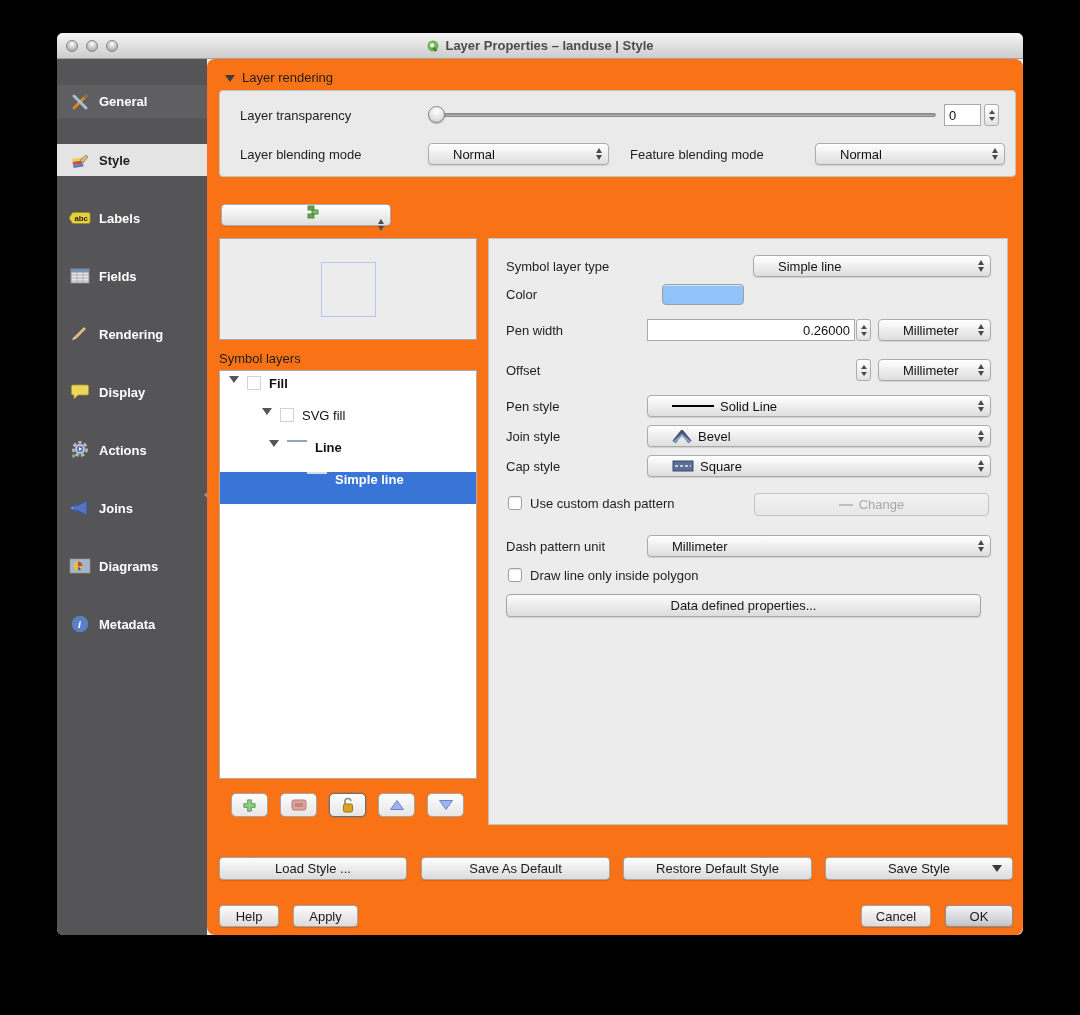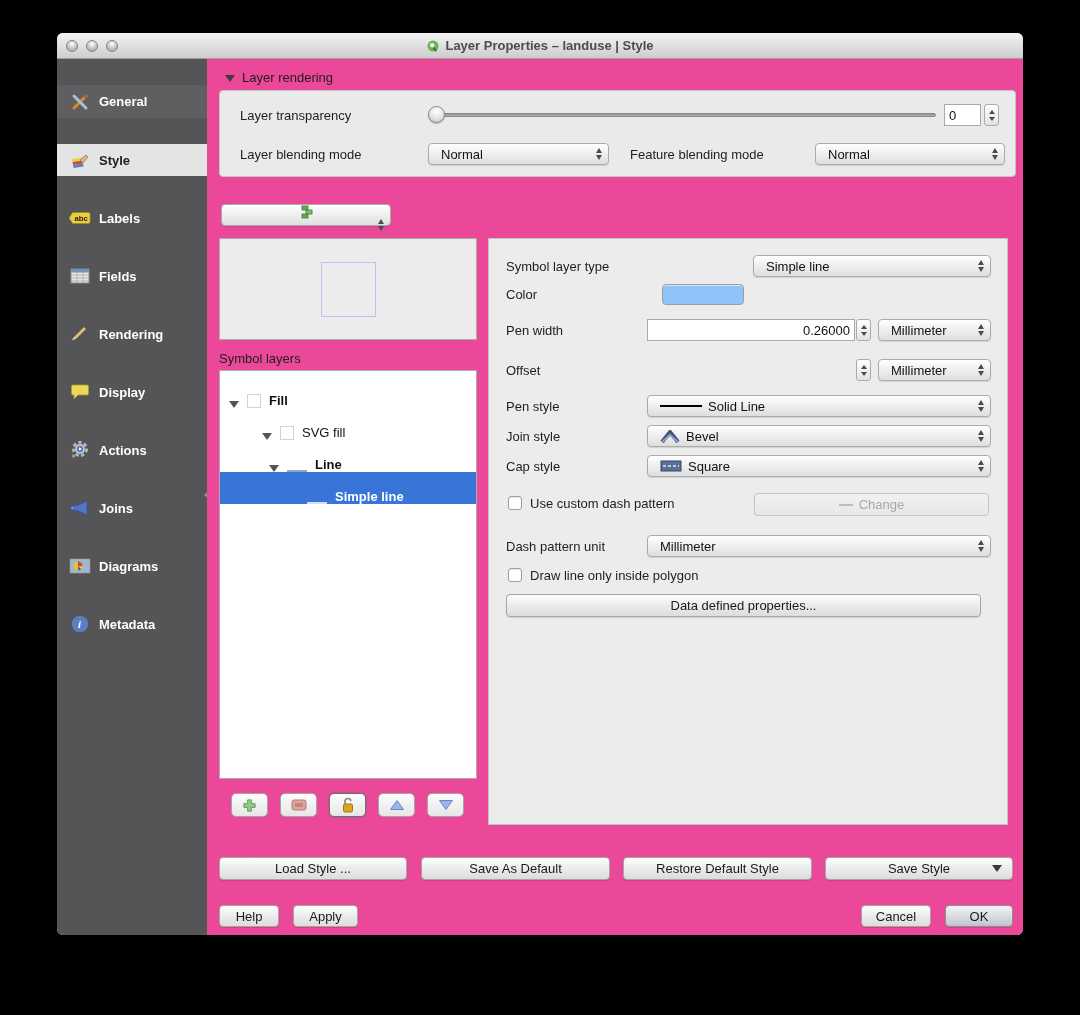--- a/index.html
+++ b/index.html
@@ -25,38 +25,38 @@
   .sidebar { position:absolute; left:0; top:26px; width:150px; bottom:0;
              background:#555557; }
   .side-item { height:32px; display:flex; align-items:center; gap:8px; padding-left:12px;
                color:#fff; font-size:13px; font-weight:bold; cursor:default;margin-top:26px; }
   .side-item.first { background:#5f5f61; height:33px; }
   .side-item.selected { background:#e4e4e4; color:#1c1c1c; }
   .side-icon { width:22px; height:20px; display:flex; align-items:center; justify-content:center; flex:none; }
 
   
   .main { position:absolute; left:150px; top:26px; width:816px; bottom:0;
-          background:#ec4899; font-size:13px; color:#1e1e1e; }
+          background:#f97316; font-size:13px; color:#1e1e1e;border-radius:8px; }
 
   .disc { display:inline-block; width:0; height:0;
           border-left:5px solid transparent; border-right:5px solid transparent;
           border-top:7px solid #3c3c3c; margin-right:7px; vertical-align:middle; }
 
   .group-hdr { position:absolute; left:18px; top:11px; font-size:13px; color:#1e1e1e; }
 
   .groupbox { position:absolute; left:12px; top:31px; width:797px; height:87px;
               border:1px solid #c3c3c3; border-radius:4px; background:#eaeaea; }
 
   .lbl { position:absolute; font-size:13px; color:#1e1e1e; white-space:nowrap; }
 
   
   .mac-select { position:absolute; height:22px; border:1px solid #ababab; border-radius:4px;
                 background:linear-gradient(#ffffff,#f0f0f0 45%,#dedede);
                 box-shadow:0 1px 1px rgba(0,0,0,.12);
-                display:flex; align-items:center; padding:0 3px 0 12px; font-size:13px; color:#111;
+                display:flex; align-items:center; padding:0 3px 0 24px; font-size:13px; color:#111;
                 cursor:default; }
   .mac-select .txt { white-space:nowrap; overflow:hidden; }
   .updown { margin-left:auto; width:13px; display:flex; flex-direction:column; align-items:center; gap:2px; flex:none; }
   .updown i { display:block; width:0; height:0; border-left:3.5px solid transparent; border-right:3.5px solid transparent; }
   .updown i.u { border-bottom:5px solid #4a4a4a; }
   .updown i.d { border-top:5px solid #4a4a4a; }
 
   
   .slider { position:absolute; height:18px; }
   .slider .track { position:absolute; left:0; right:0; top:7px; height:4px; border-radius:2px;
@@ -92,21 +92,21 @@
               border-radius:3px; box-shadow:inset 0 1px 1px rgba(0,0,0,.1); }
 
   
   .preview-box { position:absolute; left:12px; top:179px; width:258px; height:102px;
                  border:1px solid #ababab; background:#ececec; }
   .preview-square { position:absolute; left:101px; top:23px; width:55px; height:55px;
                     border:1px solid #b9c5ee; background:transparent; }
 
   .tree { position:absolute; left:12px; top:311px; width:258px; height:409px;
           background:#fff; border:1px solid #ababab; padding-top:5px; }
-  .tree-row { height:32px; display:flex; align-items:flex-end; font-size:13px; color:#111; }
+  .tree-row { height:32px; display:flex; align-items:flex-start; font-size:13px; color:#111; }
   .tree-row.selected { background:#3875d7; color:#fff; }
   .tree-row .tdisc { width:0; height:0; border-left:5px solid transparent; border-right:5px solid transparent;
                      border-top:7px solid #555; margin-right:8px; flex:none; }
   .sq-swatch { width:14px; height:14px; border:1px solid #c9d4ec; background:#fff; margin-right:8px; flex:none; }
   .ln-swatch { width:20px; height:0; border-top:2px solid #94a2c4; margin-right:8px; flex:none; }
   .tree-row.selected .ln-swatch { border-top-color:#d6def0; }
   .b { font-weight:bold; }
 
   .right-panel { position:absolute; left:281px; top:179px; width:520px; height:587px;
                  border:1px solid #c2c2c2; background:#ececec; }

